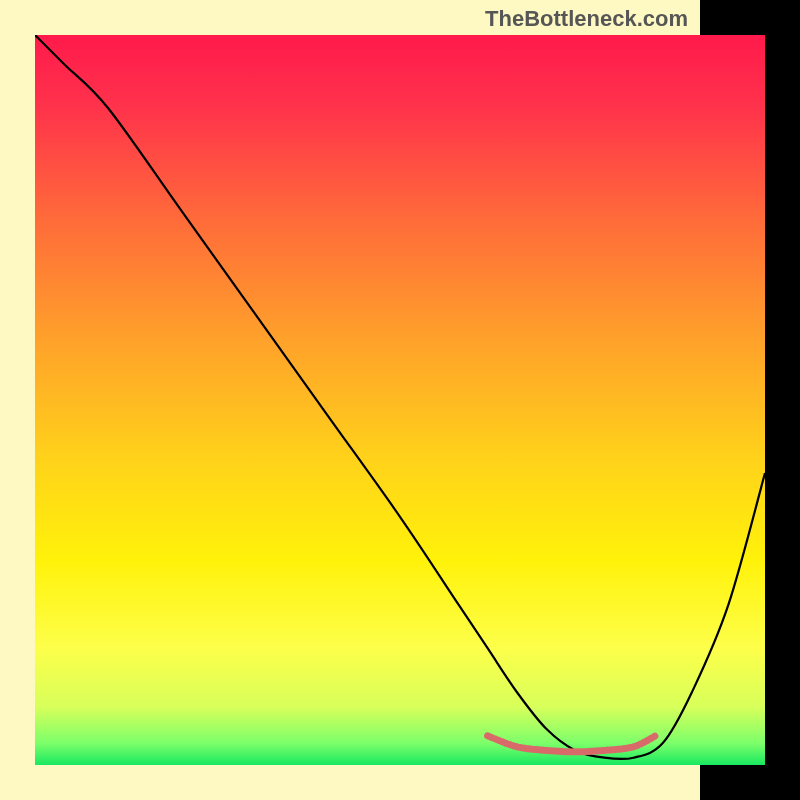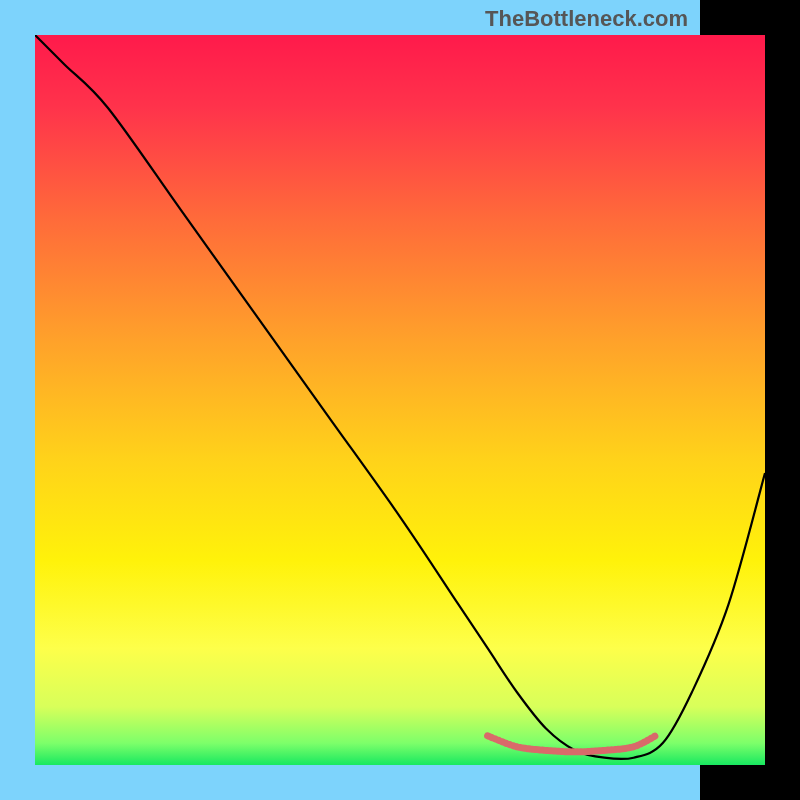--- a/index.html
+++ b/index.html
@@ -1,21 +1,21 @@
 <!DOCTYPE html>
 <html><head>
 <meta charset="utf-8">
 <style>
   * { margin: 0; padding: 0; box-sizing: border-box; }
   html, body { width: 800px; height: 800px; overflow: hidden; background: #000; }
   .chart-container {
     position: relative;
     width: 700px;
     height: 800px;
-    background: #7dd3fc;
+    background: #fef9c3;
   }
   .watermark {
     position: absolute;
     top: 6px;
     right: 12px;
     font-family: Arial, sans-serif;
     font-size: 22px;
     font-weight: bold;
     color: #565656;
     z-index: 10;

